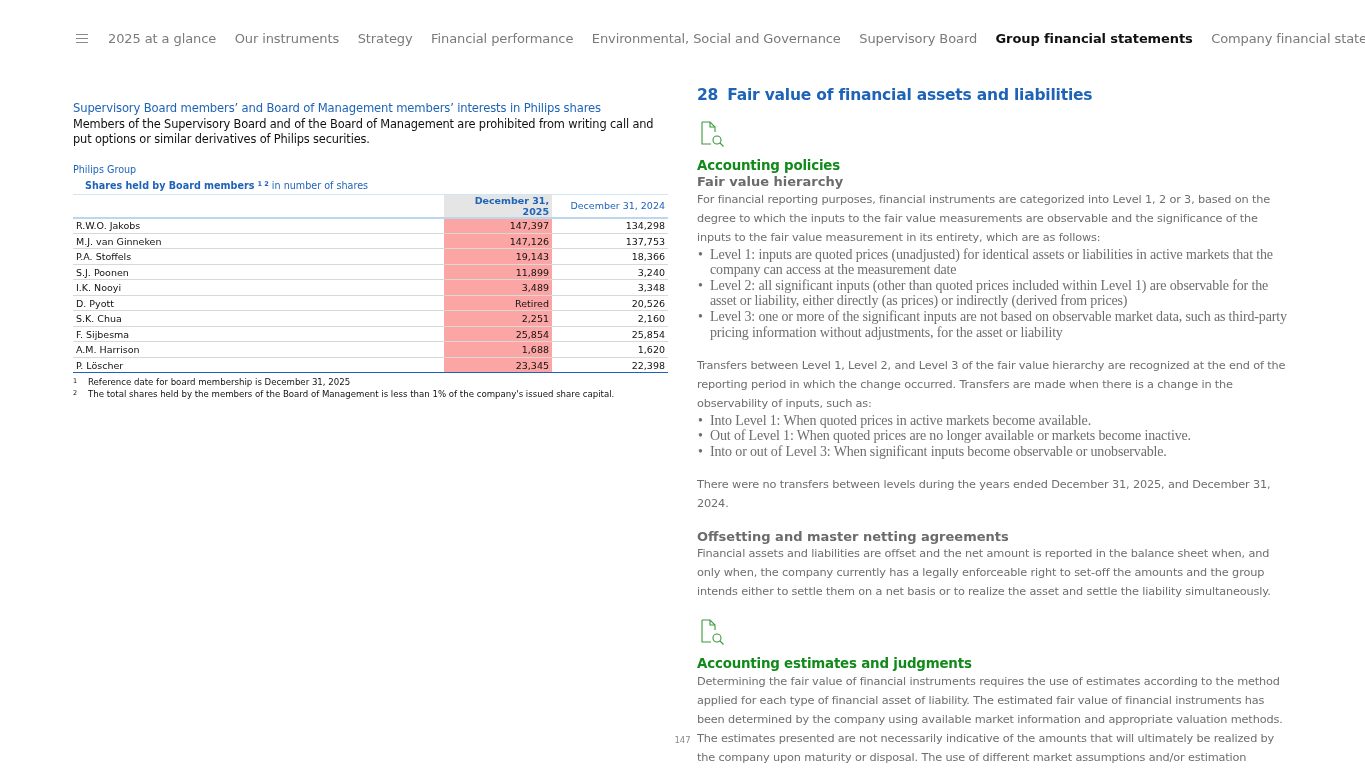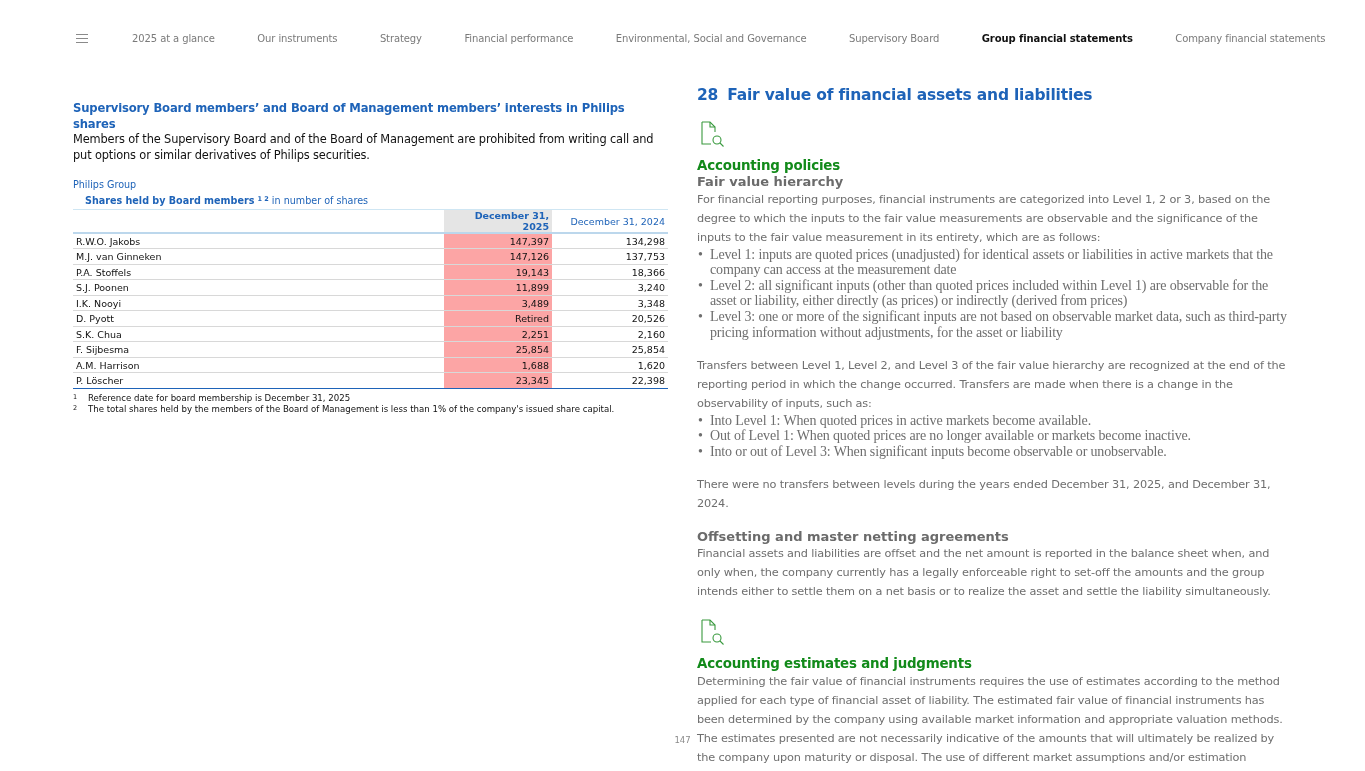--- a/index.html
+++ b/index.html
@@ -5,26 +5,26 @@
   * { box-sizing: border-box; margin: 0; padding: 0; }
   html, body { width: 1365px; height: 771px; background: #ffffff; overflow: hidden; }
   body { font-family: "DejaVu Sans", "Liberation Sans", sans-serif; color: #111; position: relative; }
 
   .topnav { position: absolute; top: 30px; left: 76px; height: 16px; display: flex; align-items: center; }
   .menu-icon { width: 12px; height: 9px; position: relative; margin-right: 20px; cursor: pointer; }
   .menu-icon span { position: absolute; left: 0; width: 12px; height: 1px; background: #8a8a8a; }
   .menu-icon span:nth-child(1) { top: 0; }
   .menu-icon span:nth-child(2) { top: 4px; }
   .menu-icon span:nth-child(3) { top: 8px; }
-  .nav-item { font-size: 10px; color: #7a7a7a; margin-right: 18.5px; white-space: nowrap; cursor: pointer; letter-spacing: -0.1px; margin-left: 24px; }
+  .nav-item { font-size: 13px; color: #7a7a7a; margin-right: 18.5px; white-space: nowrap; cursor: pointer; letter-spacing: -0.1px; }
   .nav-item.active { color: #111; font-weight: bold; }
 
   .left { position: absolute; left: 73px; top: 85px; width: 595px; }
   .p { font-size: 11.4px; line-height: 15.6px; color: #111; letter-spacing: -0.15px; }
-  .subhead-blue { font-size: 11.6px; font-weight: bold; color: #1e63b8; line-height: 15.6px; margin-top: 16px; letter-spacing: -0.15px; }
+  .subhead-blue { font-size: 11.6px; font-weight: normal; color: #1e63b8; line-height: 15.6px; margin-top: 16px; letter-spacing: -0.15px; }
   .tbl-caption1 { font-size: 9.6px; color: #1e63b8; margin-top: 15px; line-height: 14px; }
   .tbl-caption2 { font-size: 9.6px; color: #1e63b8; line-height: 14px; margin-left: 12px; }
   .tbl-caption2 b { font-weight: bold; }
   .tbl-caption2 sup { font-size: 6.5px; vertical-align: 3px; font-weight: bold; }
 
   table.shares { width: 595px; border-collapse: collapse; margin-top: 1px; font-size: 9.5px; }
   table.shares th, table.shares td { height: 15.5px; padding: 0 3px; }
   table.shares thead tr { border-top: 1px solid #cfe6f3; border-bottom: 2px solid #bcd7ec; }
   table.shares th { font-weight: normal; color: #1e63b8; text-align: right; }
   table.shares th.c25 { font-weight: bold; background: #e5e5e5; }

